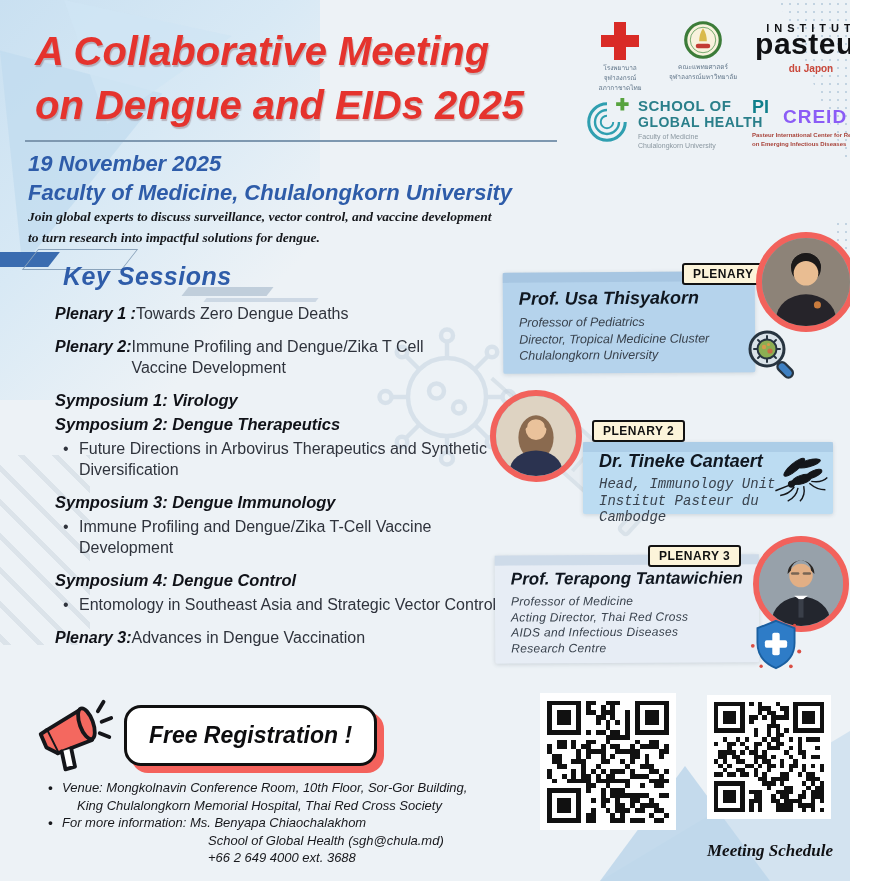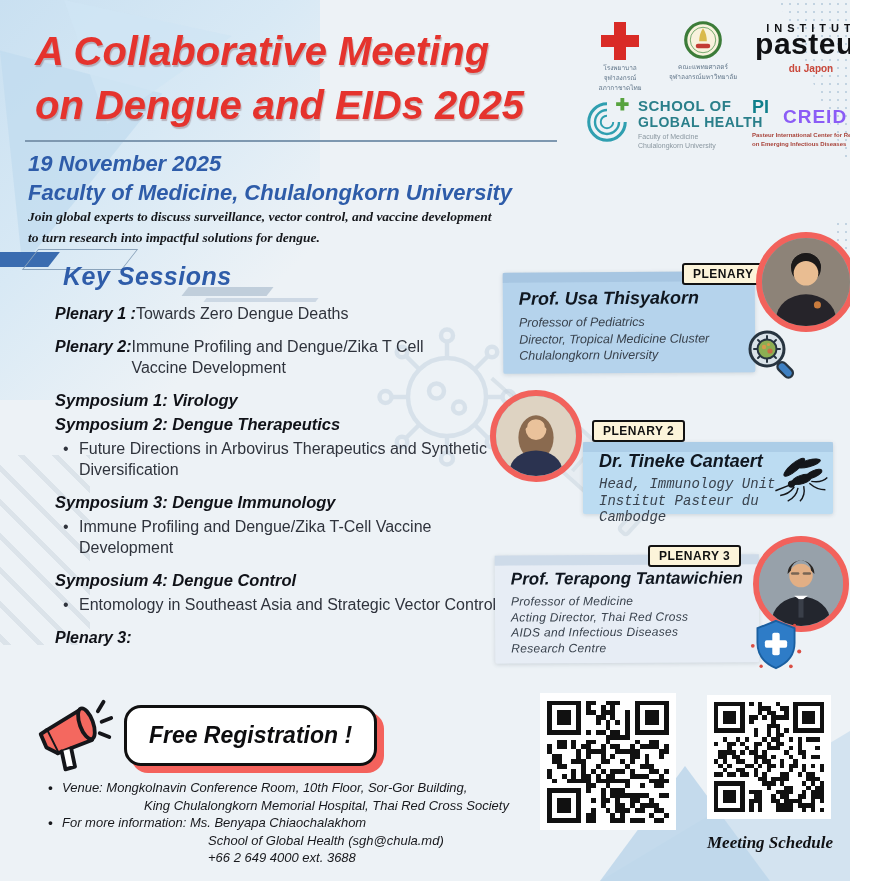--- a/index.html
+++ b/index.html
@@ -116,32 +116,32 @@
   #megaphone-icon { position:absolute; left:33px; top:698px; width:84px; height:80px; z-index:3; }
   #regbox { position:absolute; left:124px; top:705px; width:253px; height:61px; z-index:3;
     background:#fff; border:3px solid #101010; border-radius:17px;
     box-shadow:7px 7px 0 #f4625c; display:flex; align-items:center; justify-content:center;
     font-size:23px; font-weight:bold; font-style:italic; color:#0d0d0f; cursor:pointer; }
   .details { position:absolute; left:48px; top:779px; width:480px; z-index:3;
     font-size:13px; line-height:17.5px; font-style:italic; color:#18191d; }
   .details .row { position:relative; padding-left:14px; }
   .details .row::before { content:"•"; position:absolute; left:0; top:0; font-weight:bold; }
   .details b { font-weight:normal; }
-  .ind1 { margin-left:96px; } .ind2 { margin-left:160px; }
+  .ind1 { margin-left:29px; } .ind2 { margin-left:160px; }
 
   .qr-block { position:absolute; z-index:3; text-align:center; }
   #qr1 { left:540px; top:693px; width:136px; }
   #qr2 { left:707px; top:695px; width:124px; }
   .qr-code { background:#fff; padding:7px; }
   #qr1 .qr-code { width:136px; height:137px; }
   #qr2 .qr-code { width:124px; height:124px; }
   .qr-code svg { display:block; width:100%; height:100%; }
   .qr-cap { font-family:"Liberation Serif", serif; font-weight:bold; font-style:italic;
     font-size:17px; line-height:19px; color:#101114; margin-top:8px; white-space:nowrap; }
-  #qr2 .qr-cap { margin-top:14px; }
+  #qr2 .qr-cap { margin-top:22px; }
 </style>
 </head>
 <body>
 
 <div class="poster">
 
   <div class="bg" id="bg-grad-tl"></div>
   <div class="bg" id="bg-tri-a"></div>
   <div class="bg" id="bg-tri-b"></div>
   <div class="bg" id="bg-tri-br1"></div>
@@ -270,20 +270,21 @@
     <div class="sym-title">Symposium 3: Dengue Immunology</div>
     <ul class="sym-ul">
       <li><span class="w380" style="display:inline-block">Immune Profiling and Dengue/Zika T-Cell Vaccine Development</span></li>
     </ul>
     <div class="sym-title">Symposium 4: Dengue Control</div>
     <ul class="sym-ul">
       <li><span class="w450" style="display:inline-block">Entomology in Southeast Asia and Strategic Vector Control</span></li>
     </ul>
     <div class="sess-row">
       <span class="sess-lbl">Plenary 3:</span>
+      <span class="txt w450">Advances in Dengue Vaccination</span>
     </div>
   </div>
 
   <div class="badge" id="badge1">PLENARY 1</div>
   <div class="card" id="card1">
     <div class="spk-name">Prof. Usa Thisyakorn</div>
     <div class="spk-role">Professor of Pediatrics</div>
     <div class="spk-role">Director, Tropical Medicine Cluster</div>
     <div class="spk-role">Chulalongkorn University</div>
   </div>

